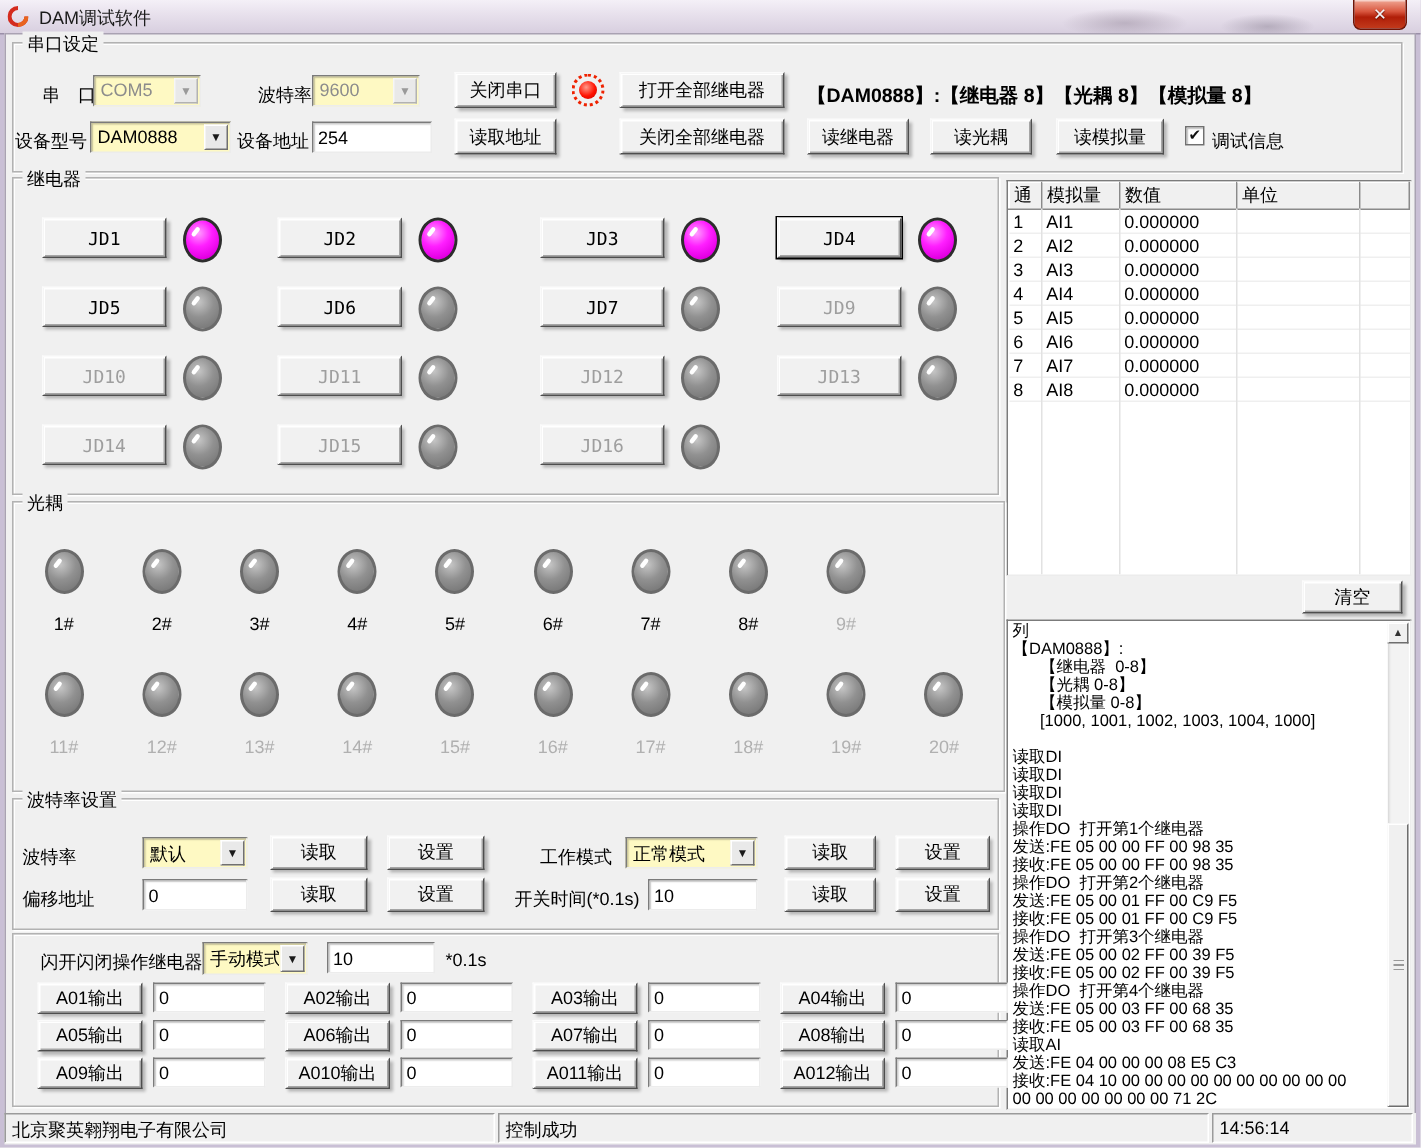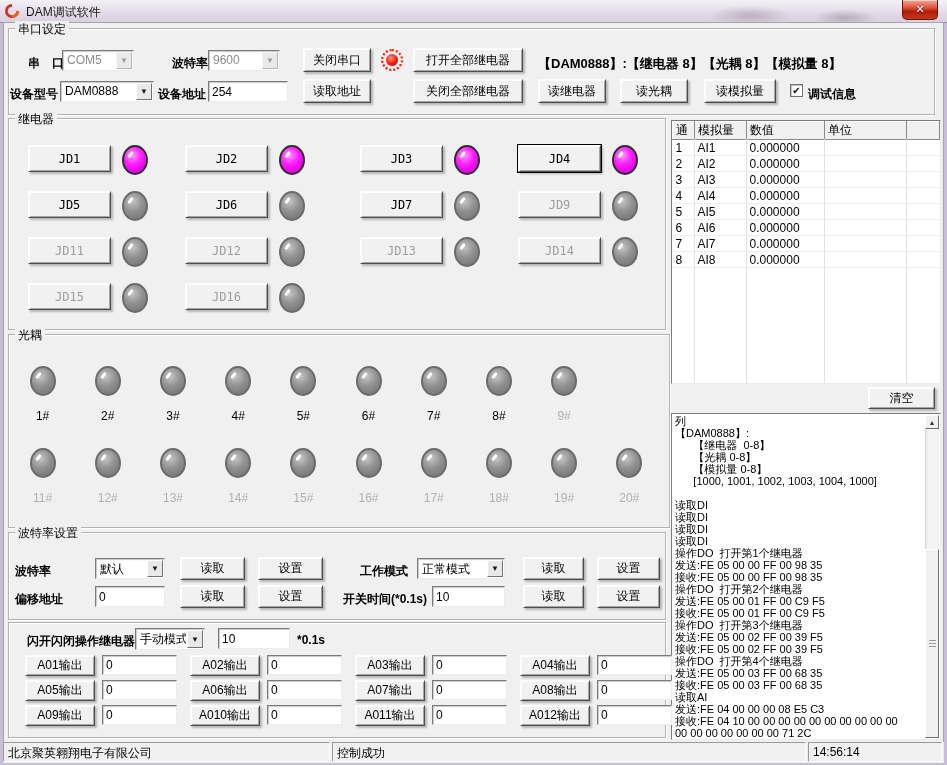--- a/index.html
+++ b/index.html
@@ -17,32 +17,32 @@
     background:linear-gradient(#f0a896 0%,#d9573f 40%,#b01e08 60%,#c23a1c 100%);
     border:1px solid #6d1406;border-top:none;border-radius:0 0 5px 5px;
     display:flex;align-items:center;justify-content:center;box-sizing:border-box;
     box-shadow:inset 0 1px 0 rgba(255,255,255,.5);}
   .close-btn span{color:#f4f4f8;font-size:11px;font-weight:bold;text-shadow:0 1px 1px #5a0f03;}
   
   .client{position:absolute;left:3px;top:22px;width:941px;height:740px;background:#f0f0f0;border:1px solid #a9a2b2;box-sizing:border-box;}
   
   .grp{position:absolute;border:1px solid #b2b2b2;box-shadow:inset 1px 1px 0 #fff,1px 1px 0 #fff;box-sizing:border-box;}
   .grp-title{position:absolute;top:-8px;left:6px;background:#f0f0f0;padding:0 3px;font-size:12px;color:#000;}
-  .lbl{position:absolute;font-size:12px;color:#000;white-space:nowrap;font-weight:bold;}
+  .lbl{position:absolute;font-size:12px;color:#000;white-space:nowrap;}
   .btn{position:absolute;background:#f1f1f1;border:1px solid;border-color:#fbfbfb #4e4e4e #4e4e4e #fbfbfb;
     box-shadow:inset 1px 1px 0 #fff,inset -1px -1px 0 #a5a5a5,2px 2px 2px rgba(0,0,0,.25);
     font-size:12px;color:#000;display:flex;align-items:center;justify-content:center;box-sizing:border-box;cursor:default;}
   .btn.grid{position:static;}
   .btn.dim{color:#9e9e9e;}
   .btn.focus{box-shadow:0 0 0 1px #000,inset 1px 1px 0 #fff,inset -1px -1px 0 #a5a5a5,2px 2px 2px rgba(0,0,0,.25);}
   .inp{position:absolute;background:#fff;border:1px solid;border-color:#7b7b7b #ececec #ececec #7b7b7b;
     box-shadow:inset 1px 1px 1px rgba(0,0,0,.22);font-size:12px;padding:2px 3px;box-sizing:border-box;
     font-family:"Liberation Sans","DejaVu Sans",sans-serif;outline:none;}
   .inp.grid{position:static;}
-  .combo{position:absolute;display:flex;background:#ffffff;border:1px solid;border-color:#7b7b7b #ececec #ececec #7b7b7b;
+  .combo{position:absolute;display:flex;background:#fef9c3;border:1px solid;border-color:#7b7b7b #ececec #ececec #7b7b7b;
     box-shadow:inset 1px 1px 1px rgba(0,0,0,.22);box-sizing:border-box;justify-content:flex-end;}
   .combo .cfield{flex:1;font-size:12px;padding:2px 0 0 4px;white-space:nowrap;overflow:hidden;color:#000;}
   .combo .carrow{width:16px;margin:1px;background:#e9e9e9;border:1px solid;border-color:#fff #707070 #707070 #fff;
     display:flex;align-items:center;justify-content:center;font-size:8px;color:#1a1a1a;box-sizing:border-box;}
   .combo.disabled .cfield{color:#8c8c8c;}
   .combo.disabled .carrow{color:#9a9a9a;border-color:#f6f6f6 #b2b2b2 #b2b2b2 #f6f6f6;}
   .led{width:26px;height:30px;border-radius:50%;box-sizing:border-box;position:relative;flex:none;
     background:radial-gradient(circle at 38% 32%,#c6c6c6 0%,#919191 45%,#787878 85%);
     border:2px solid #6b6b6b;}
   .led::after{content:"";position:absolute;left:5px;top:4px;width:3px;height:7px;background:#fff;border-radius:2px;transform:rotate(38deg);}
@@ -191,20 +191,24 @@
         <button class="btn grid jd-btn">JD7</button>
         <span class="led"></span>
       </div>
 
 
       <div class="relay-cell">
         <button class="btn grid jd-btn dim">JD9</button>
         <span class="led"></span>
       </div>
 
+      <div class="relay-cell">
+        <button class="btn grid jd-btn dim">JD10</button>
+        <span class="led"></span>
+      </div>
 
       <div class="relay-cell">
         <button class="btn grid jd-btn dim">JD11</button>
         <span class="led"></span>
       </div>
 
       <div class="relay-cell">
         <button class="btn grid jd-btn dim">JD12</button>
         <span class="led"></span>
       </div>

